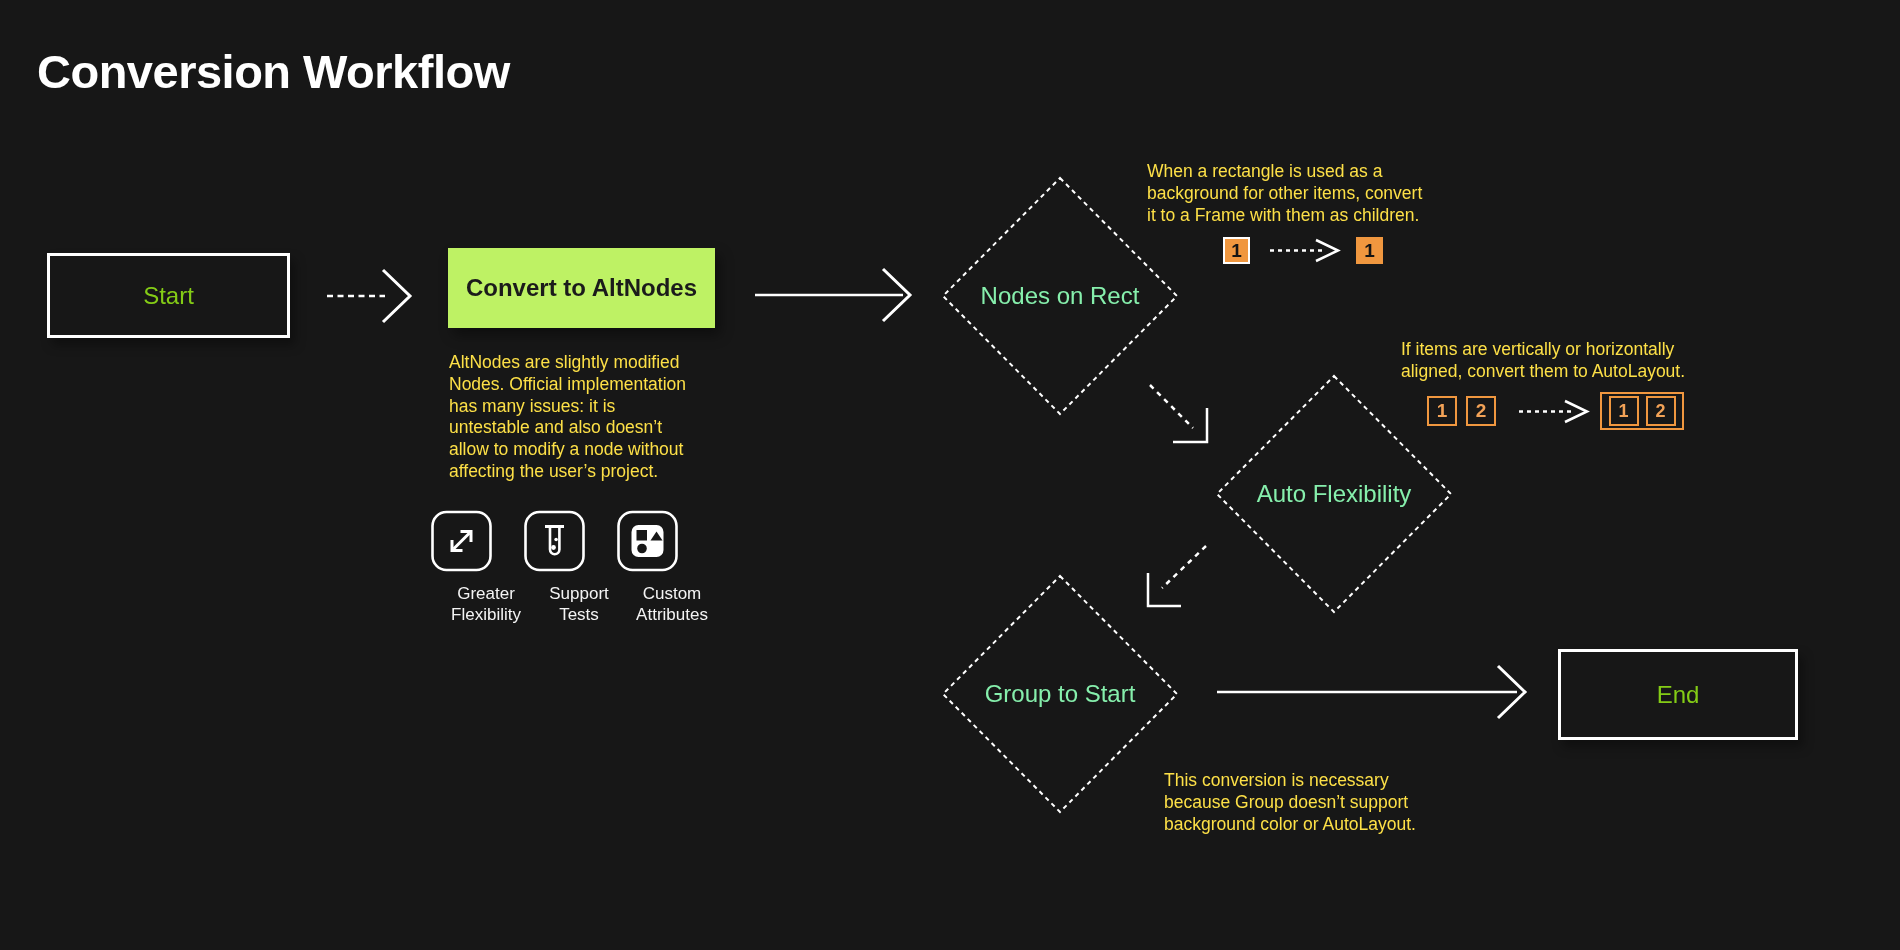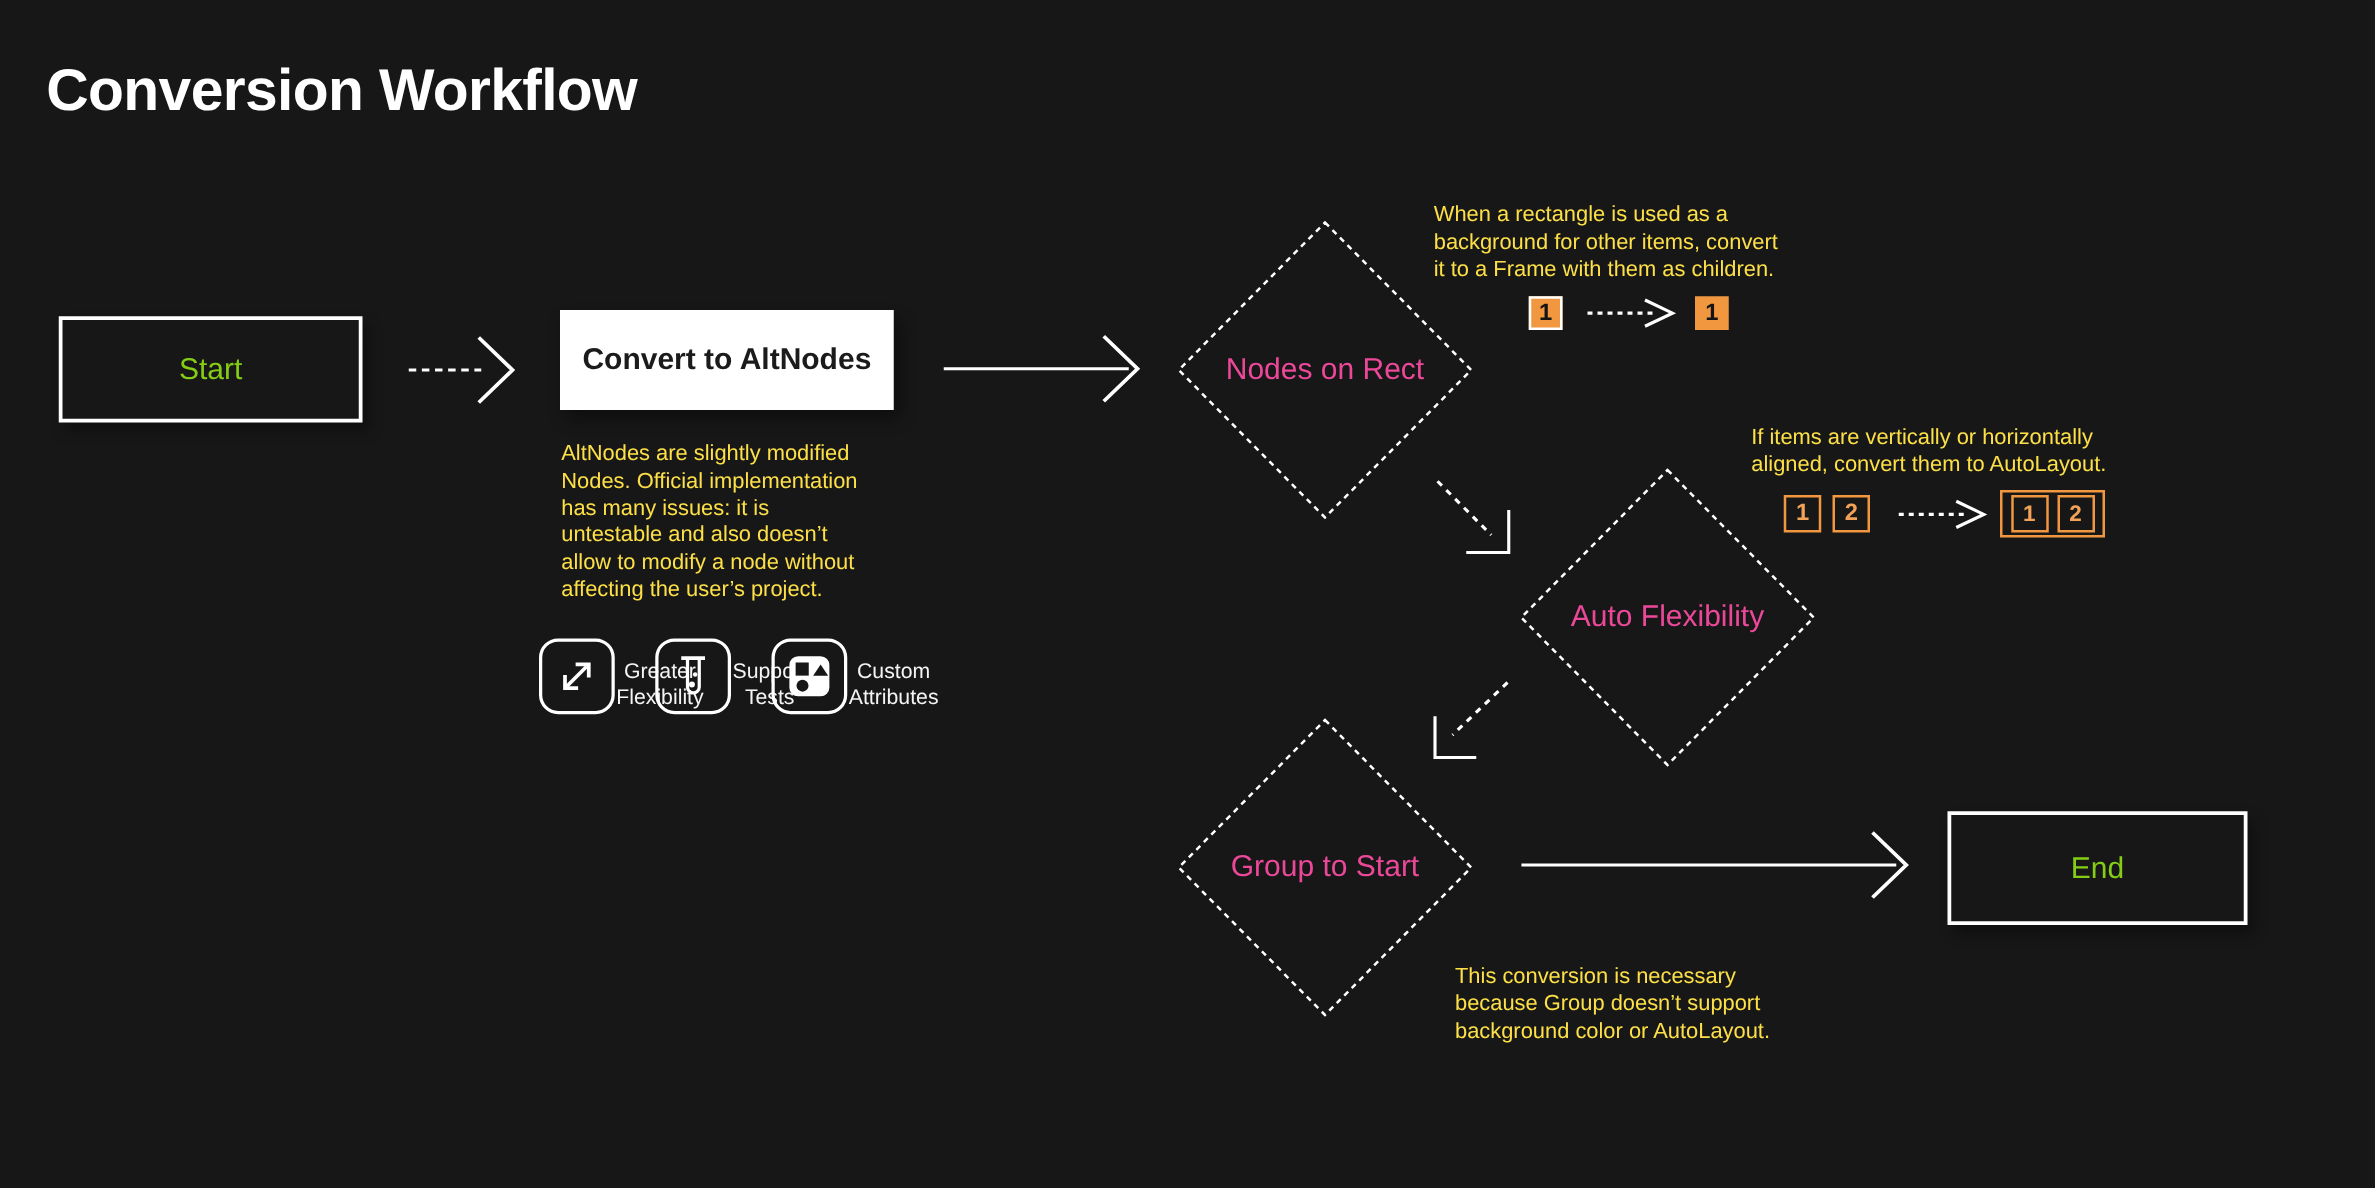--- a/index.html
+++ b/index.html
@@ -17,34 +17,34 @@
   .rect-node{
     border:3px solid #ffffff;
     display:flex;align-items:center;justify-content:center;
     font-size:24px;color:#84cc16;
     box-shadow:5px 7px 10px rgba(0,0,0,0.35);
   }
   .rect-node.start{left:47px;top:253px;width:243px;height:85px;}
   .rect-node.end{left:1558px;top:649px;width:240px;height:91px;}
   .process-node{
     left:448px;top:248px;width:267px;height:80px;
-    background:#ffffff;color:#1b1b1b;
+    background:#bef264;color:#1b1b1b;
     display:flex;align-items:center;justify-content:center;
     font-size:24px;font-weight:700;
     box-shadow:5px 7px 12px rgba(0,0,0,0.4);
   }
   .diamond-label{
     display:flex;align-items:center;justify-content:center;
-    font-size:24px;color:#ec4899;text-align:center;
+    font-size:24px;color:#86efac;text-align:center;
   }
   .note{
     font-size:17.5px;line-height:21.8px;color:#fde047;
     white-space:pre-line;
   }
-  .feature{width:112px;display:flex;flex-direction:row;align-items:center;}
+  .feature{width:112px;display:flex;flex-direction:column;}
   .feature-label{
     margin-top:11px;font-size:17px;line-height:21px;color:#f4f4f4;
     text-align:center;white-space:pre-line;
   }
   .badge{
     display:flex;align-items:center;justify-content:center;
   }
   .badge-solid{
     width:27px;height:27px;background:#F0973F;color:#141414;
     font-size:19px;font-weight:700;

